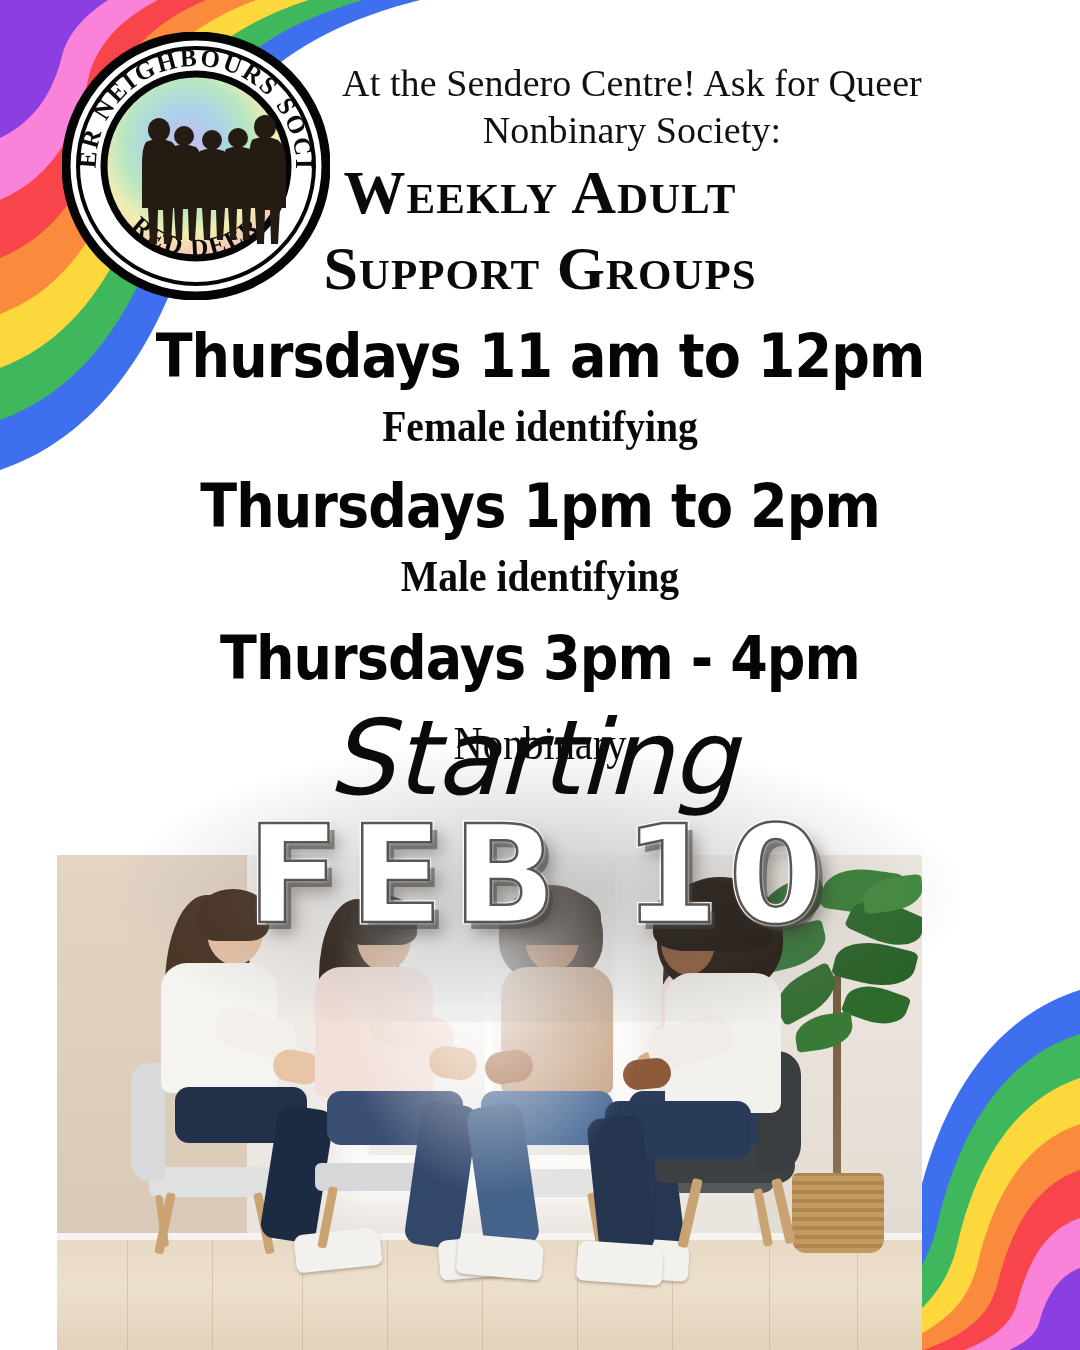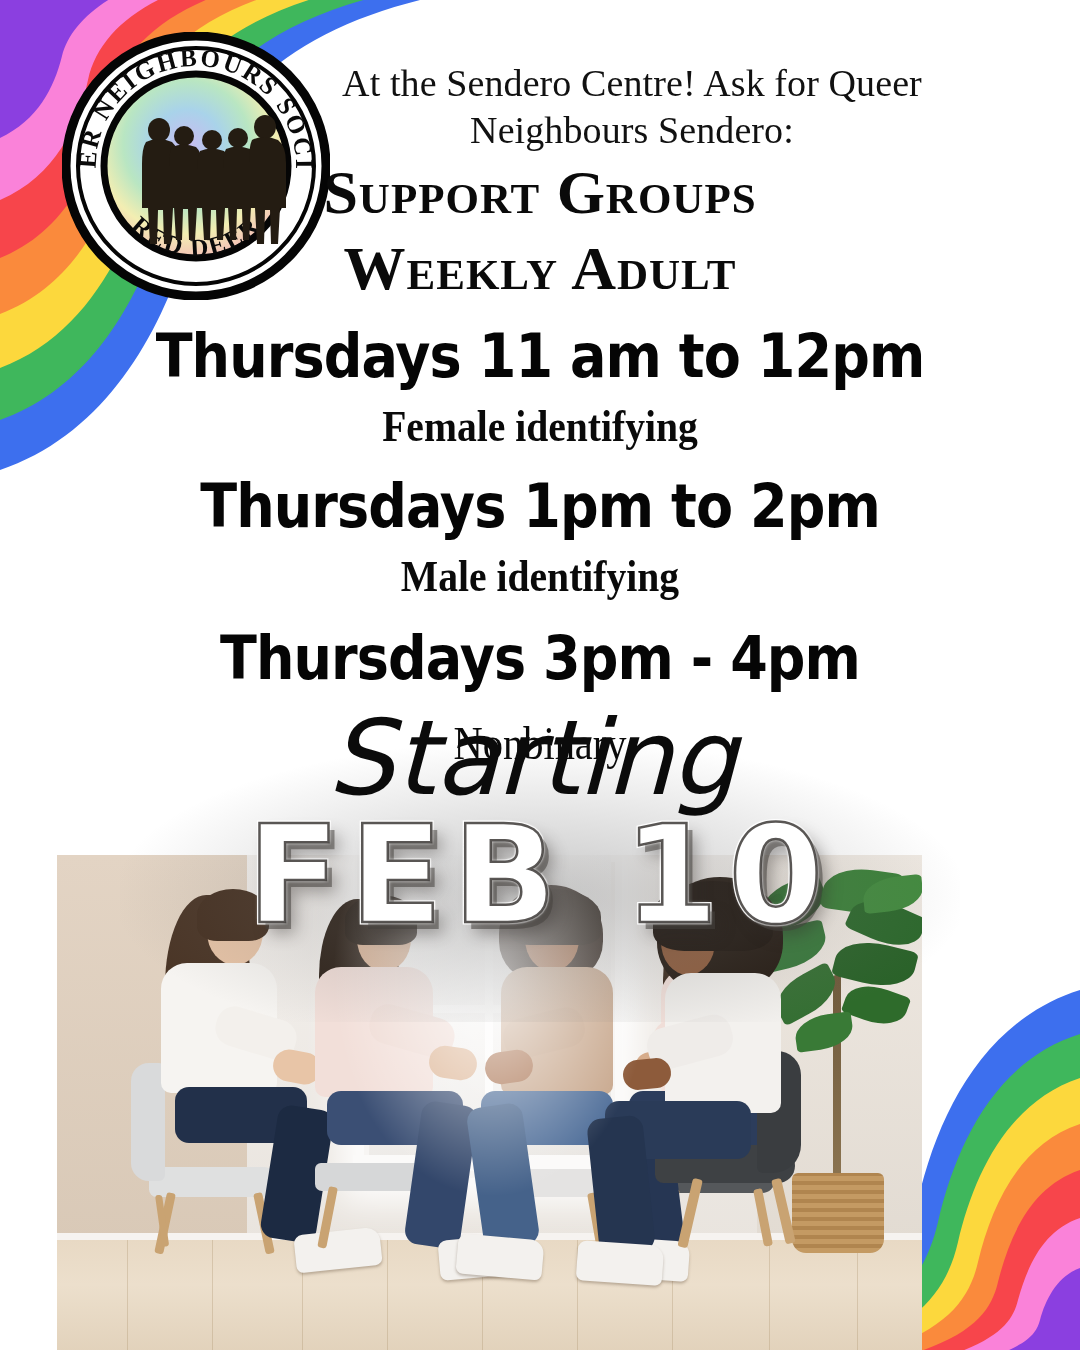--- a/index.html
+++ b/index.html
@@ -264,25 +264,25 @@
         <path d="M164,117 q11,-5 24,0 q6,5 6,20 l0,38 l-5,0 l-2,33 l-6,0 l-1,-31 l-5,0 l-1,31 l-6,0 l-2,-33 l-5,0 l0,-38 q0,-15 3,-20 Z"></path>
         <path d="M192,95 a11,12 0 1 1 22,0 a11,12 0 1 1 -22,0 Z"></path>
         <path d="M190,108 q12,-6 26,0 q8,6 8,23 l0,45 l-6,0 l-2,36 l-7,0 l-1,-34 l-5,0 l-1,34 l-7,0 l-2,-36 l-6,0 l0,-45 q0,-17 3,-23 Z"></path>
       </g>
     </svg>
   </div>
 
   <div id="copy">
 
     <div id="intro-wrap">
-      <div class="ln-intro">At the Sendero Centre! Ask for Queer Neighbours Sendero:</div>
-    </div>
-
+      <div class="ln-intro">At the Sendero Centre! Ask for Queer Nonbinary Society:</div>
+    </div>
+
+    <div class="ln-title">Weekly Adult</div>
     <div class="ln-title">Support Groups</div>
-    <div class="ln-title">Weekly Adult</div>
 
     <div class="ln-day" id="line-thu1">Thursdays  11 am to  12pm</div>
     <div class="ln-group" id="line-fem">Female identifying</div>
 
     <div class="ln-day" id="line-thu2">Thursdays  1pm to 2pm</div>
     <div class="ln-group" id="line-male">Male identifying</div>
 
     <div class="ln-day" id="line-thu3">Thursdays 3pm - 4pm</div>
     <div class="ln-group light" id="line-nb">Nonbinary</div>
   </div>

